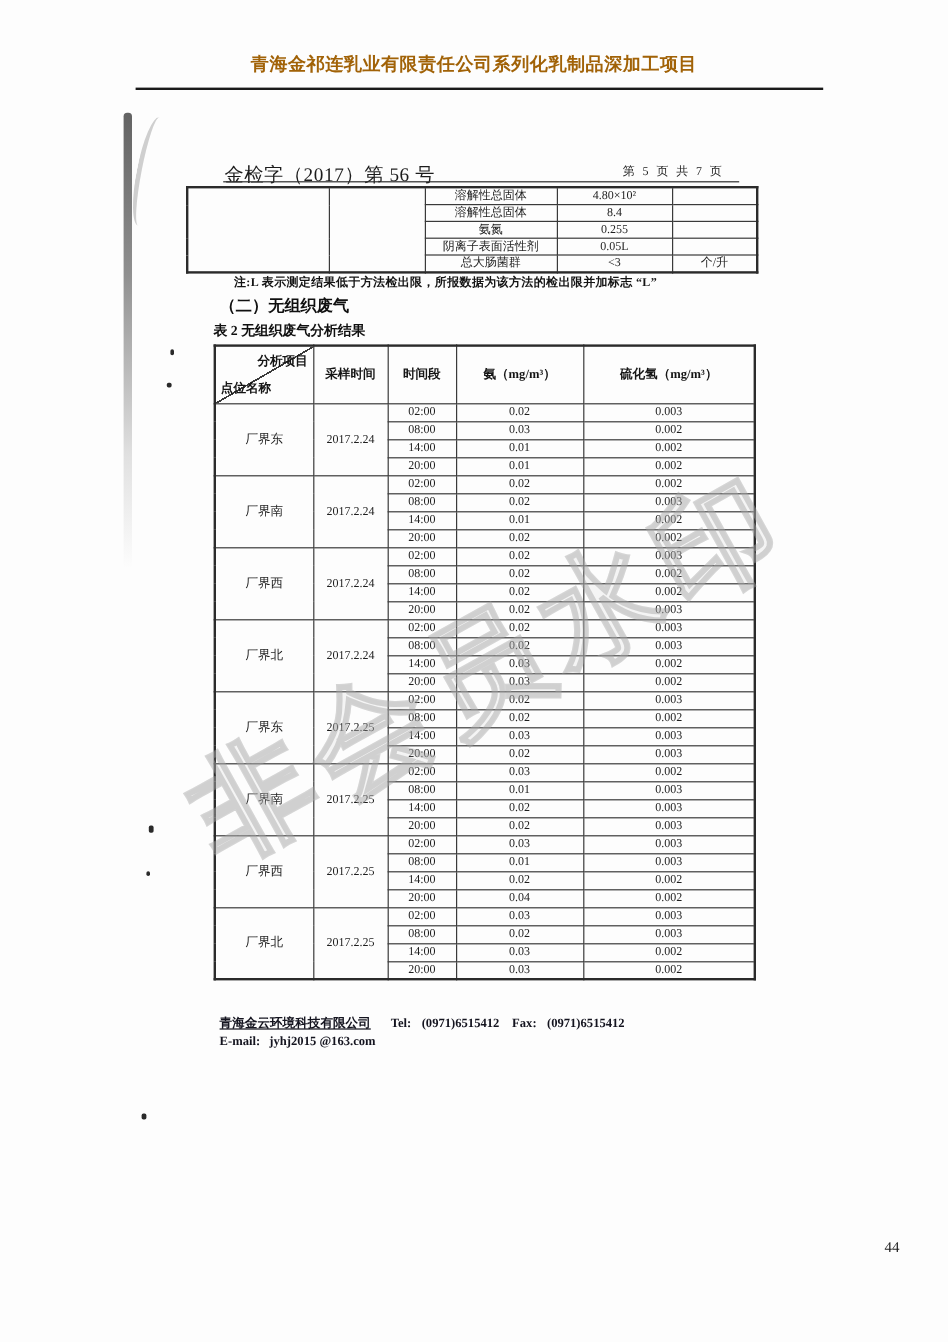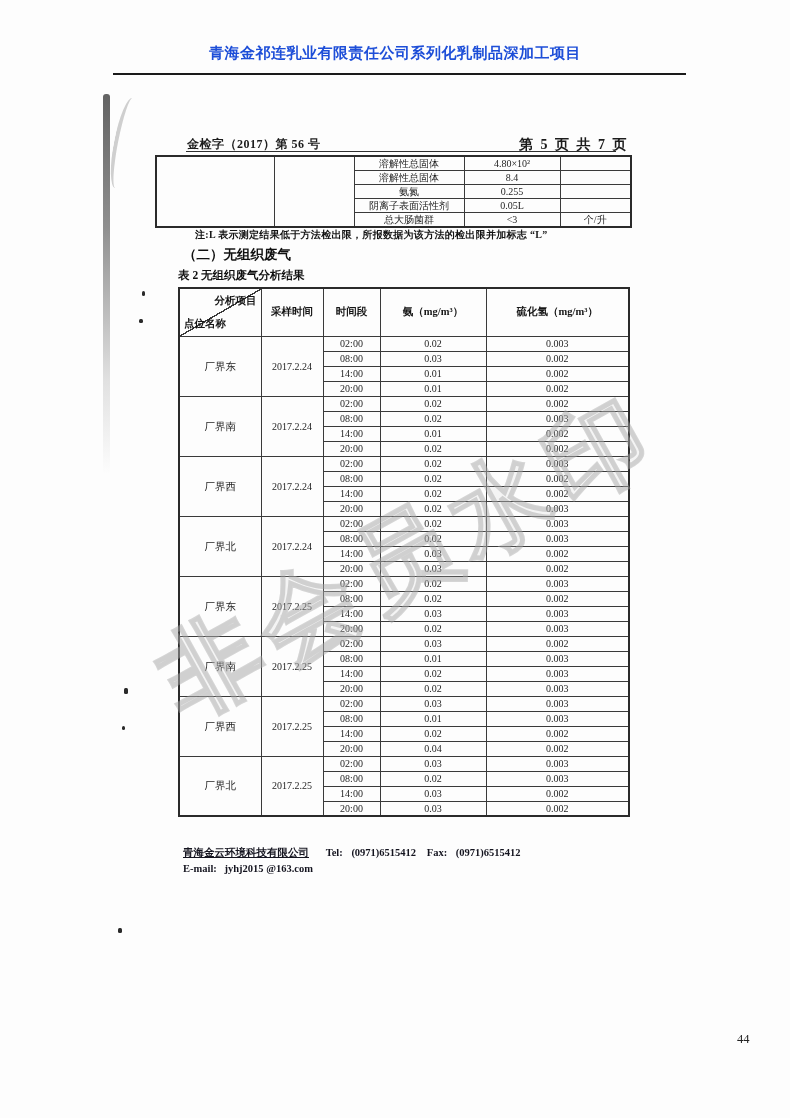--- a/index.html
+++ b/index.html
@@ -17,39 +17,39 @@
   }
 
   
   .doc-title {
     position: absolute;
     top: 44px; left: 0; width: 100%;
     text-align: center;
     font-size: 15px;
     font-weight: bold;
     letter-spacing: 0.5px;
-    color: #1d4ed8;
+    color: #a16207;
   }
   .title-rule {
     position: absolute;
     top: 73px; left: 113px; width: 573px; height: 2px;
     background: #1a1a1a;
   }
 
   
   .doc-no {
     position: absolute;
     top: 136px; left: 187px;
-    font-size: 12px; font-weight: bold;
+    font-size: 16px; font-weight: normal;
     letter-spacing: 0.5px;
   }
   .page-ind {
     position: absolute;
     top: 136px; left: 519px;
-    font-size: 14px; font-weight: bold;
+    font-size: 10px; font-weight: normal;
     letter-spacing: 2px;
   }
   .meta-rule {
     position: absolute;
     top: 151px; left: 186px; width: 430px; height: 1px;
     background: #2f2f2f;
   }
 
   
   table { border-collapse: collapse; table-layout: fixed; }

